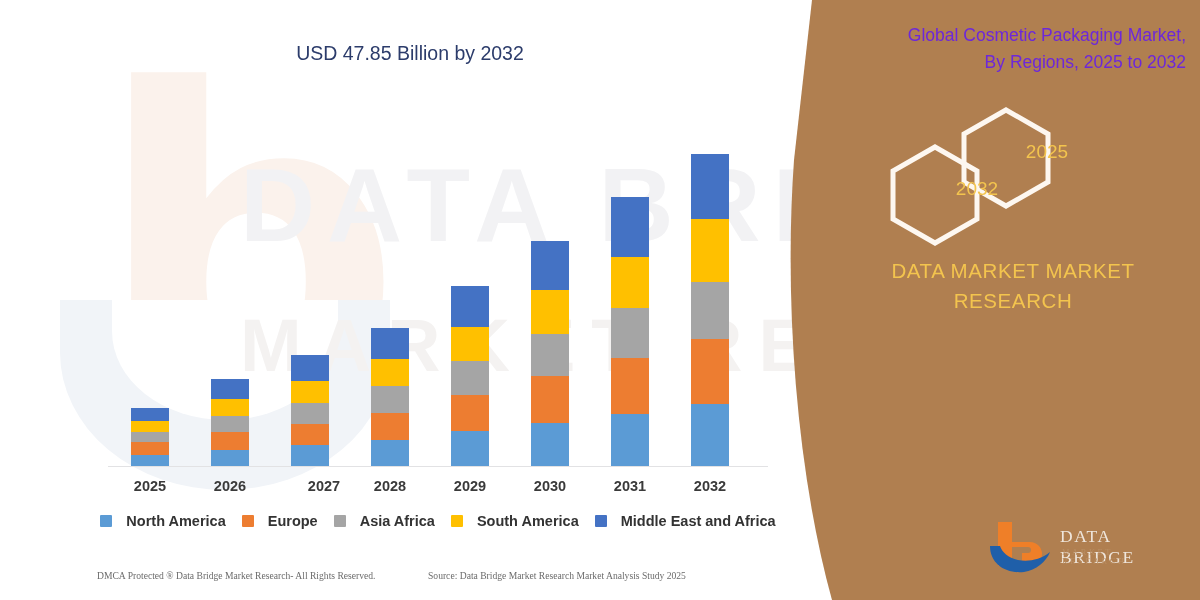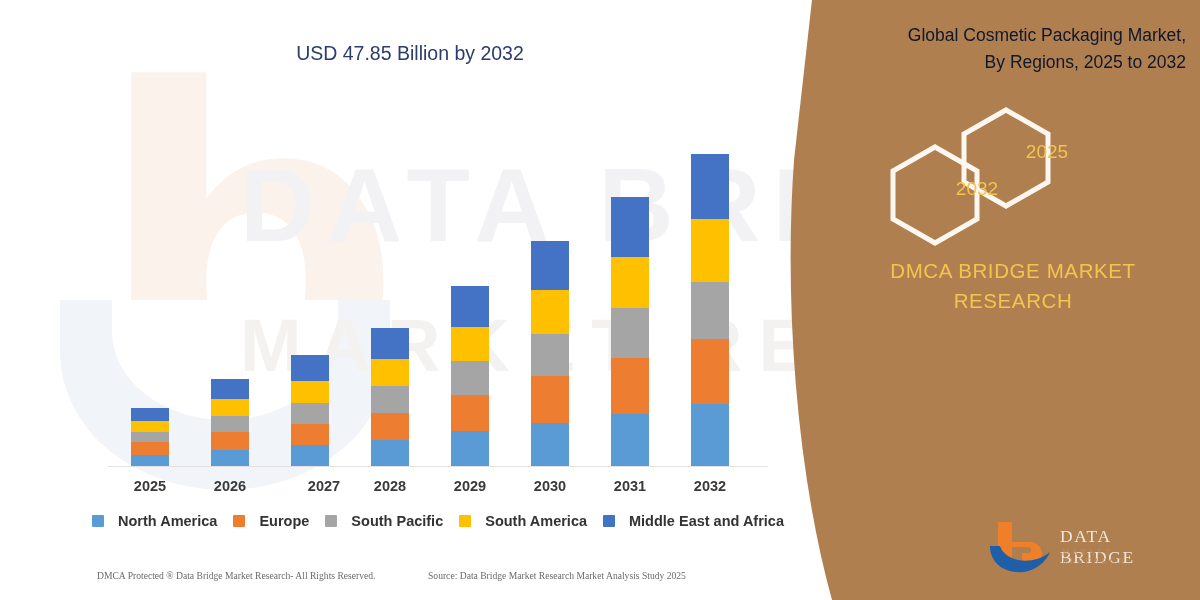--- a/index.html
+++ b/index.html
@@ -20,21 +20,21 @@
              background:#f1f4f8;}
   .wm-swoosh2{position:absolute;left:112px;top:300px;width:226px;height:120px;
              border-radius:0 0 140px 140px/0 0 110px 110px;background:#ffffff;}
 
   
   .brown-panel{position:absolute;right:0;top:0;width:420px;height:600px;
                overflow:hidden;}
   .brown-panel svg{display:block;}
 
   .rt-title{position:absolute;right:14px;top:22px;width:372px;text-align:right;
-            color:#0f172a;font-size:17.5px;line-height:1.52;font-weight:400;}
+            color:#6d28d9;font-size:17.5px;line-height:1.52;font-weight:400;}
   .rt-title .l2{display:block;}
 
   .hex-wrap{position:absolute;left:0;top:0;width:420px;height:600px;
             pointer-events:none;}
   .hex-label{position:absolute;color:#f3c44e;font-size:19px;font-weight:400;
              text-align:center;}
   #hex2032lbl{left:162px;top:178px;width:70px;}
   #hex2025lbl{left:232px;top:141px;width:70px;}
 
   .brand{position:absolute;right:12px;top:256px;width:350px;text-align:center;
@@ -165,21 +165,21 @@
         <div class="lg-item">
           <span class="lg-sw" style="background: rgb(91, 155, 213);"></span>
           <span class="lg-tx">North America</span>
         </div>
         <div class="lg-item">
           <span class="lg-sw" style="background: rgb(237, 125, 49);"></span>
           <span class="lg-tx">Europe</span>
         </div>
         <div class="lg-item">
           <span class="lg-sw" style="background: rgb(165, 165, 165);"></span>
-          <span class="lg-tx">South Pacific</span>
+          <span class="lg-tx">Asia Africa</span>
         </div>
         <div class="lg-item">
           <span class="lg-sw" style="background: rgb(255, 192, 0);"></span>
           <span class="lg-tx">South America</span>
         </div>
         <div class="lg-item">
           <span class="lg-sw" style="background: rgb(68, 114, 196);"></span>
           <span class="lg-tx">Middle East and Africa</span>
         </div>
       </div>
@@ -201,21 +201,21 @@
     <div class="hex-wrap">
       <svg width="420" height="600" viewBox="0 0 420 600">
         <polygon points="155,147 197,171 197,219 155,243 113,219 113,171" fill="none" stroke="#fdf7f0" stroke-width="5"></polygon>
         <polygon points="226,110 268,134 268,182 226,206 184,182 184,134" fill="none" stroke="#fdf7f0" stroke-width="5"></polygon>
       </svg>
       <div class="hex-label" id="hex2032lbl">2032</div>
       <div class="hex-label" id="hex2025lbl">2025</div>
     </div>
 
     <div class="brand">
-      <span>DMCA BRIDGE MARKET</span>
+      <span>DATA MARKET MARKET</span>
       <span class="l2">RESEARCH</span>
     </div>
 
     <div class="logo">
       <svg width="66" height="54" viewBox="0 0 66 54">
         <path d="M10 2 h14 v20 h18 a12 12 0 0 1 0 24 h-8 v-13 h6 a3 3 0 0 0 0 -6 H24 v19 H10 Z" fill="#EF7F28"></path>
         <path d="M2 26 C2 44 18 54 36 52 C48 50 58 42 62 32 C52 40 40 42 30 40 C20 38 14 32 12 26 Z" fill="#1F5FA9"></path>
       </svg>
       <div class="logo-txt">DATA BRIDGE</div>
       <div class="logo-sub">MARKET RESEARCH</div>

